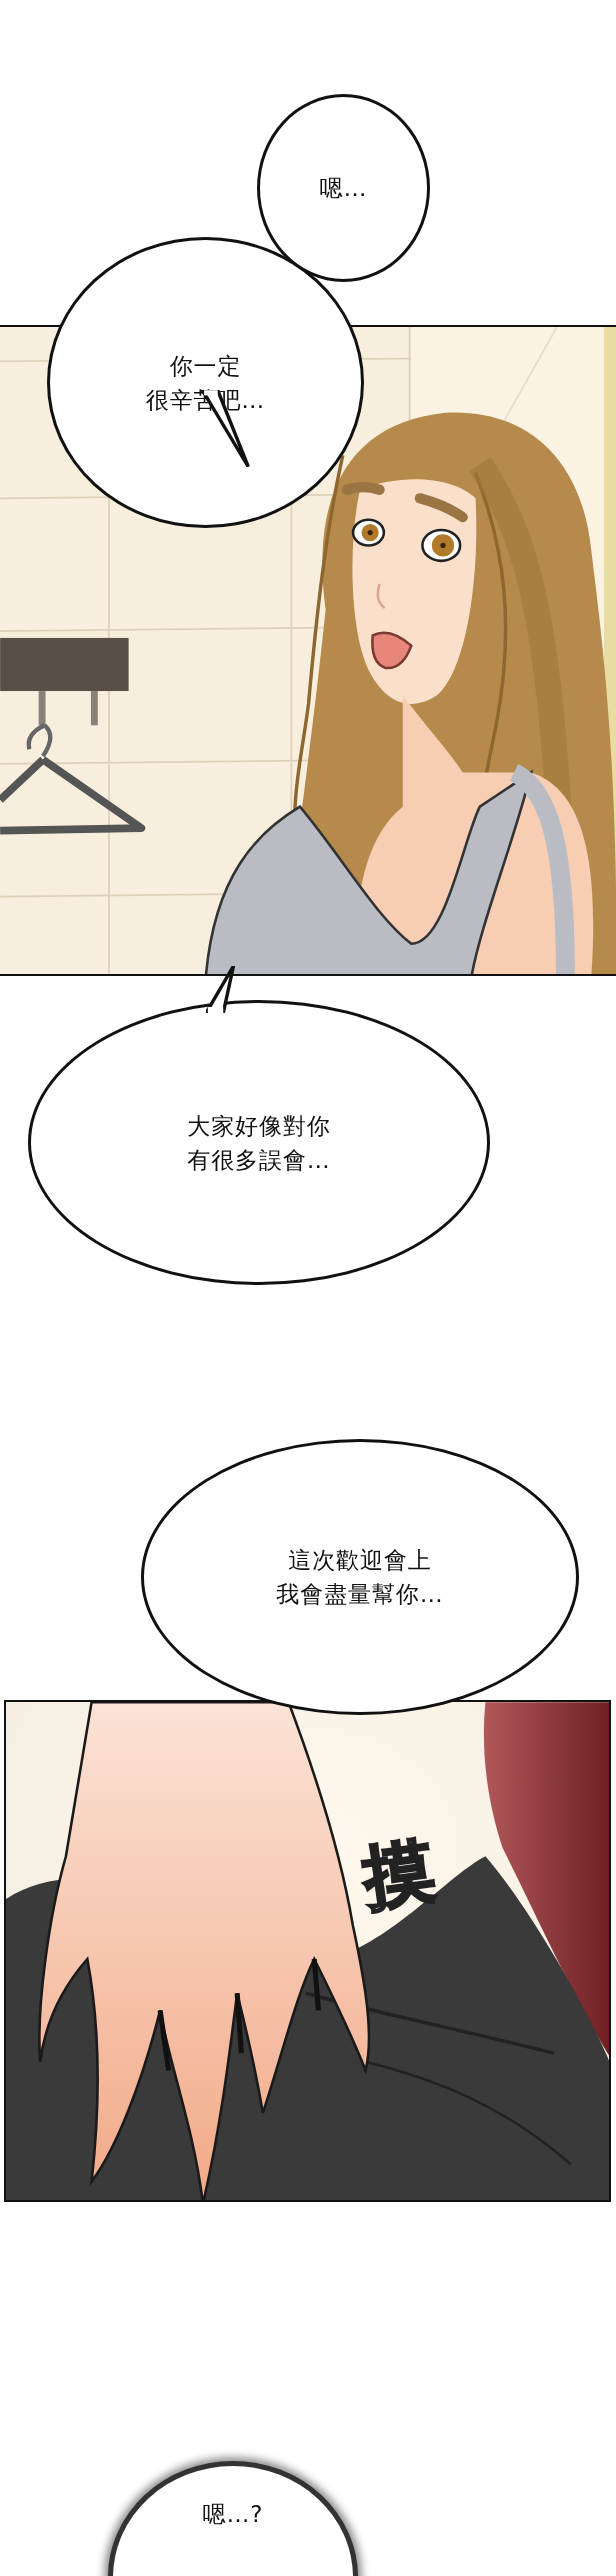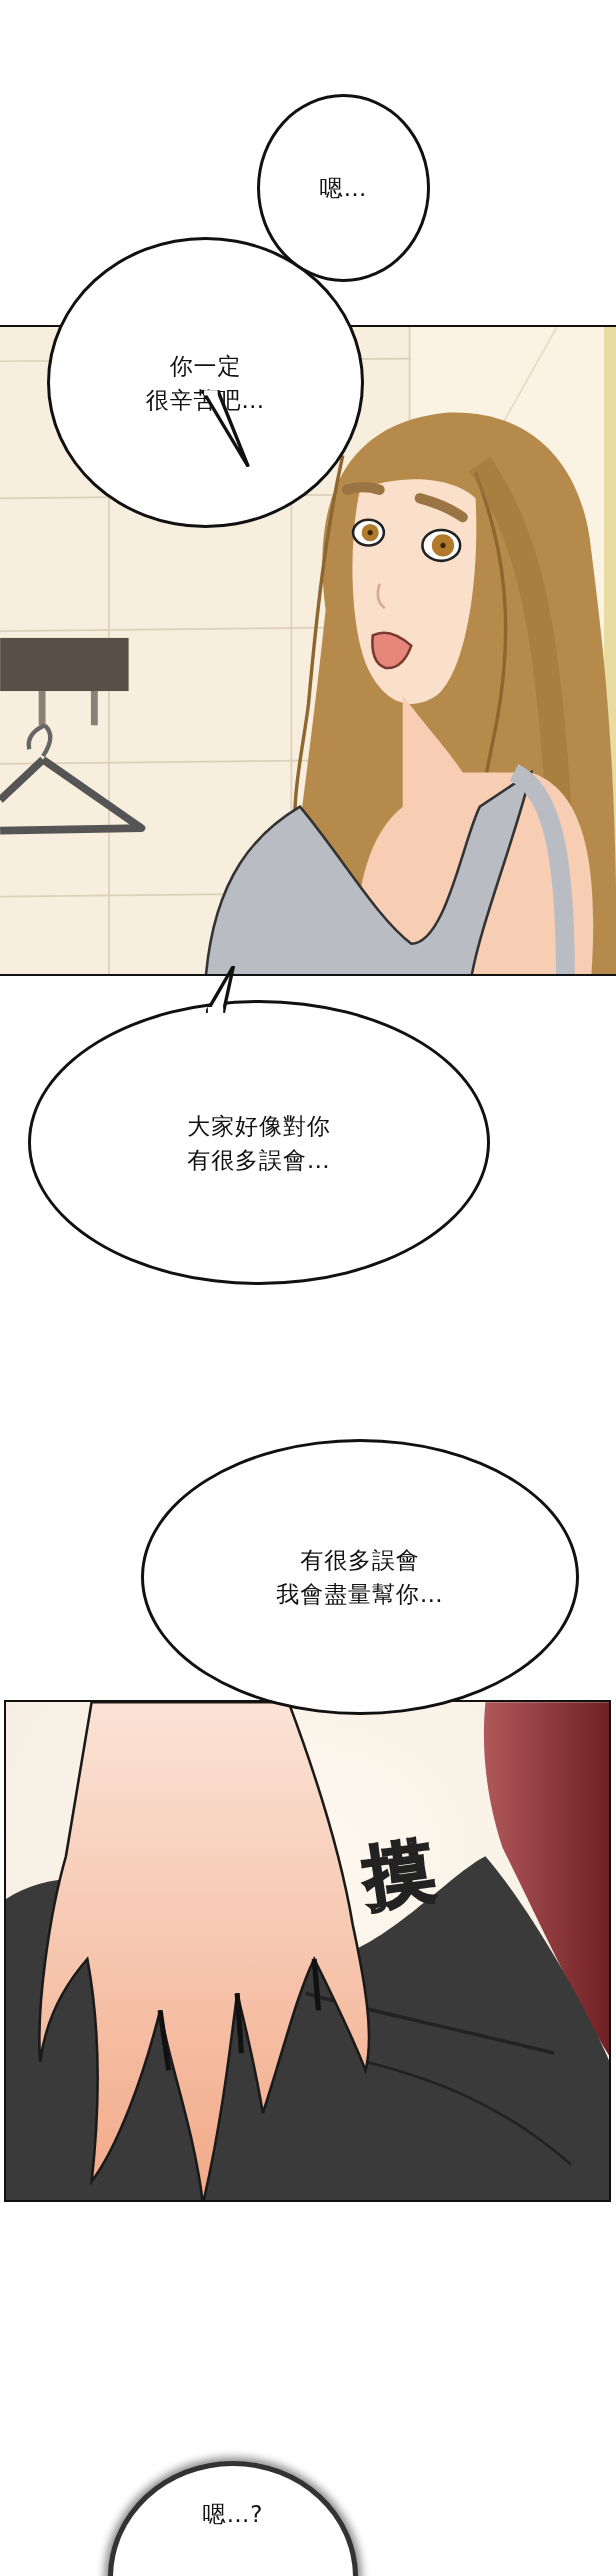--- a/index.html
+++ b/index.html
@@ -114,21 +114,21 @@
 <svg class="tail" width="43" height="47" style="left:206px; top:966px;" viewBox="0 0 50 55">
   <path d="M0 55 L32 0 L20 55 Z" fill="#fff" stroke="#111" stroke-width="4"></path>
   <rect x="2" y="48" width="18" height="10" fill="#fff"></rect>
 </svg>
 <div class="bubble" style="left:28px; top:1000px; width:462px; height:285px;">
   <span class="txt">大家好像對你
 有很多誤會…</span>
 </div>
 
 <div class="bubble" style="left:141px; top:1439px; width:438px; height:276px;">
-  <span class="txt">有很多誤會
+  <span class="txt">這次歡迎會上
 我會盡量幫你…</span>
 </div>
 
 <div class="abs" style="left:364px; top:1828px; font-size:70px; color:#ffffff; font-weight:bold; transform:rotate(-8deg);
             -webkit-text-stroke:2.6px #222; z-index:7;">摸</div>
 
 <div class="bubble" style="left:113px; top:2466px; width:240px; height:223px; border:none;
             box-shadow: 0 0 0 5.1px #333, 0 0 8.6px 8.6px #888;">
   <span class="txt" style="margin-top:-128px;">嗯…?</span>
 </div>

